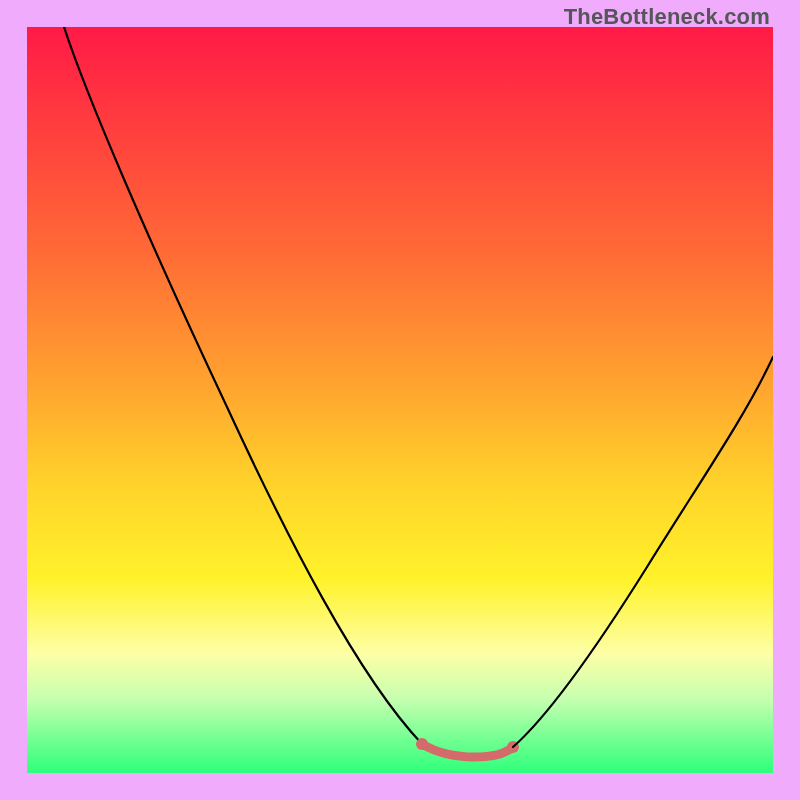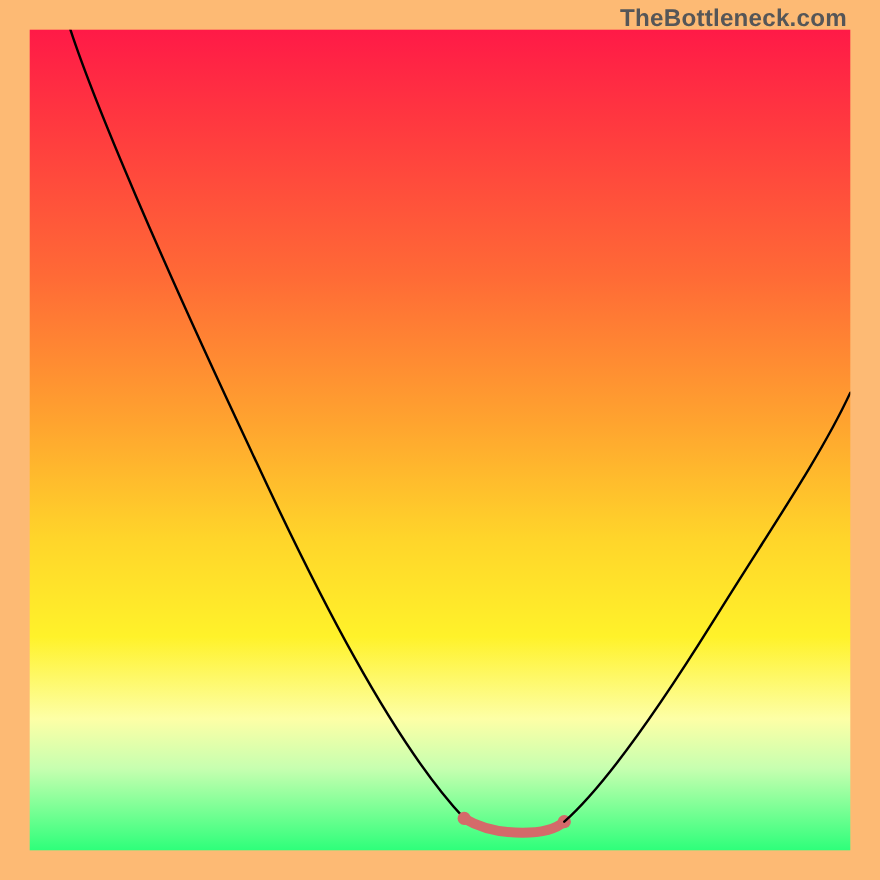--- a/index.html
+++ b/index.html
@@ -8,21 +8,21 @@
     width: 800px;
     height: 800px;
     background: #000;
     overflow: hidden;
     font-family: Arial, Helvetica, sans-serif;
   }
   .frame {
     position: relative;
     width: 800px;
     height: 800px;
-    background: #fdba74;
+    background: #f0abfc;
     text-align: right;
   }
   .plot-area {
     position: absolute;
     left: 27px;
     top: 27px;
     width: 746px;
     height: 746px;
     
     background: linear-gradient(

